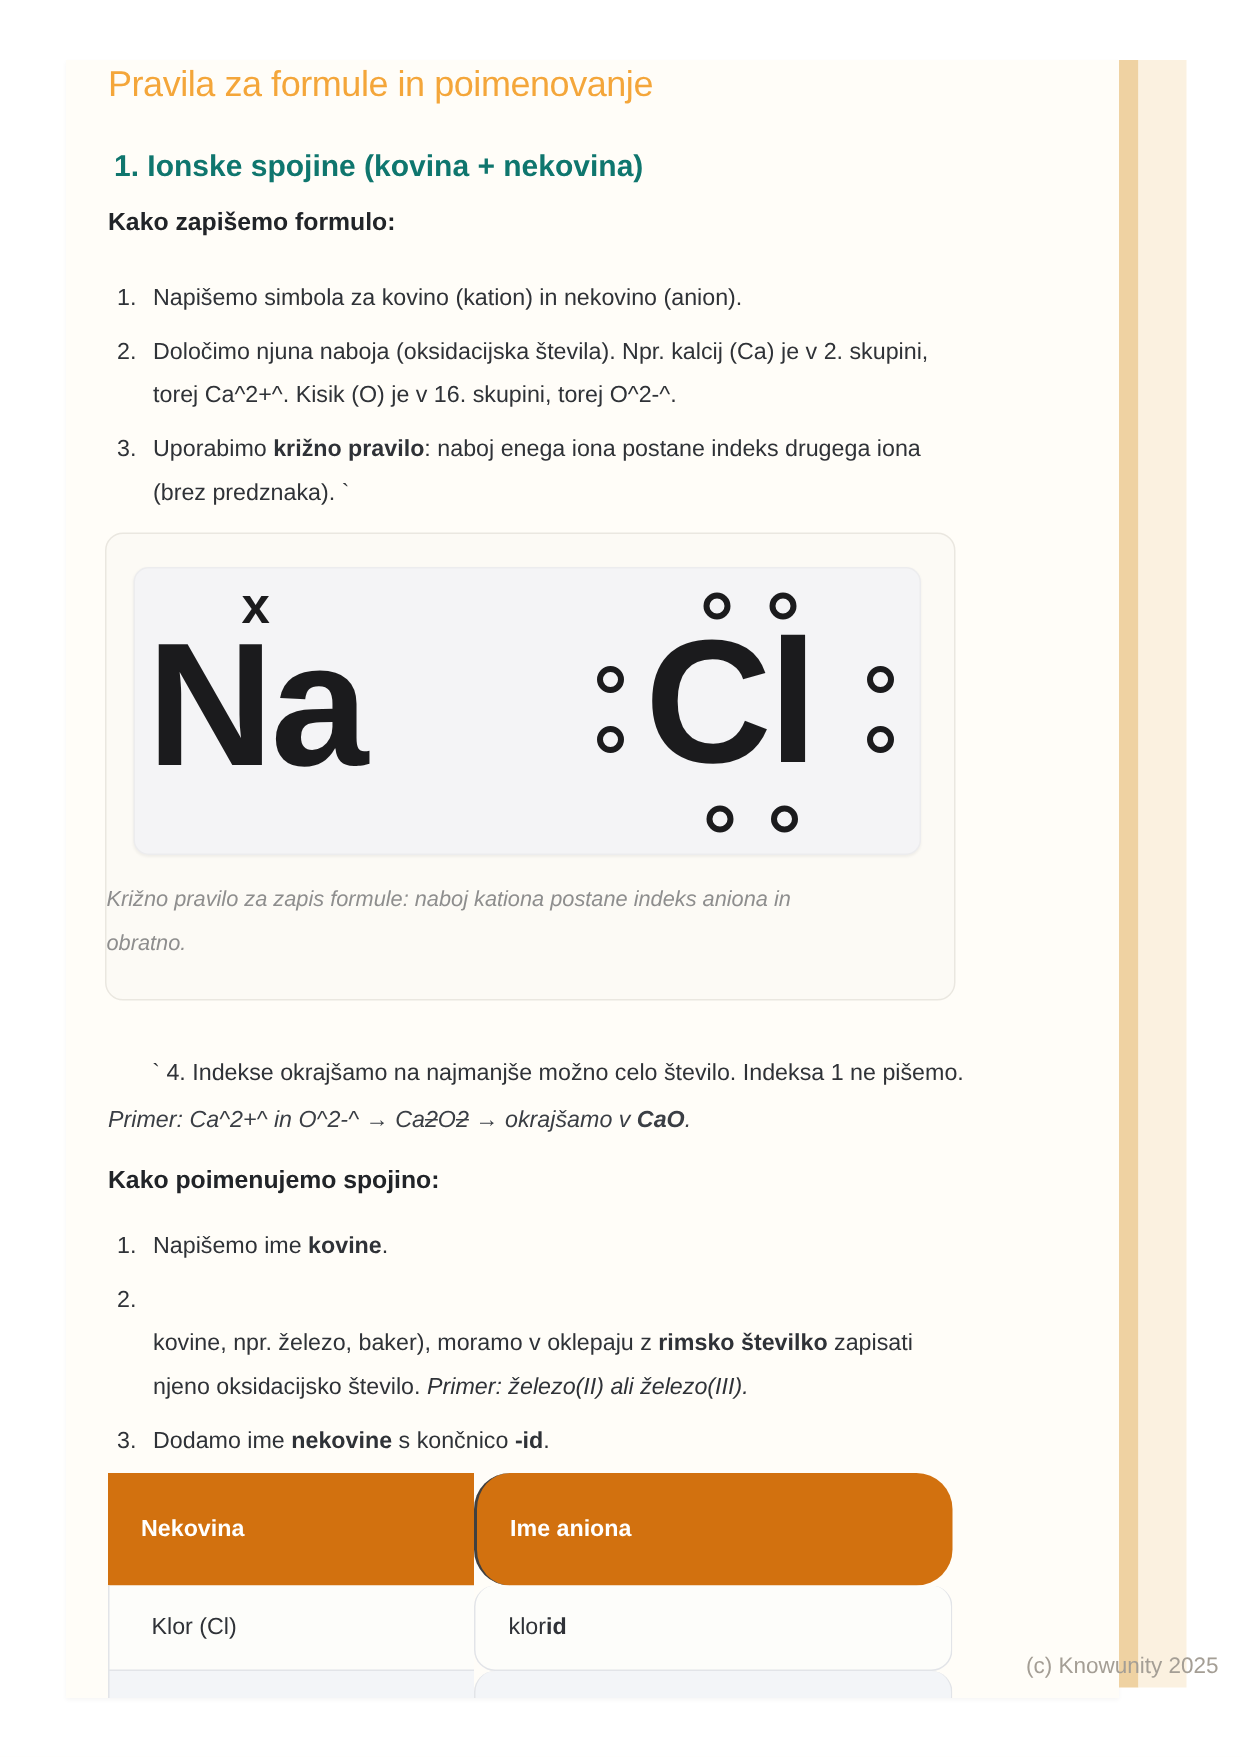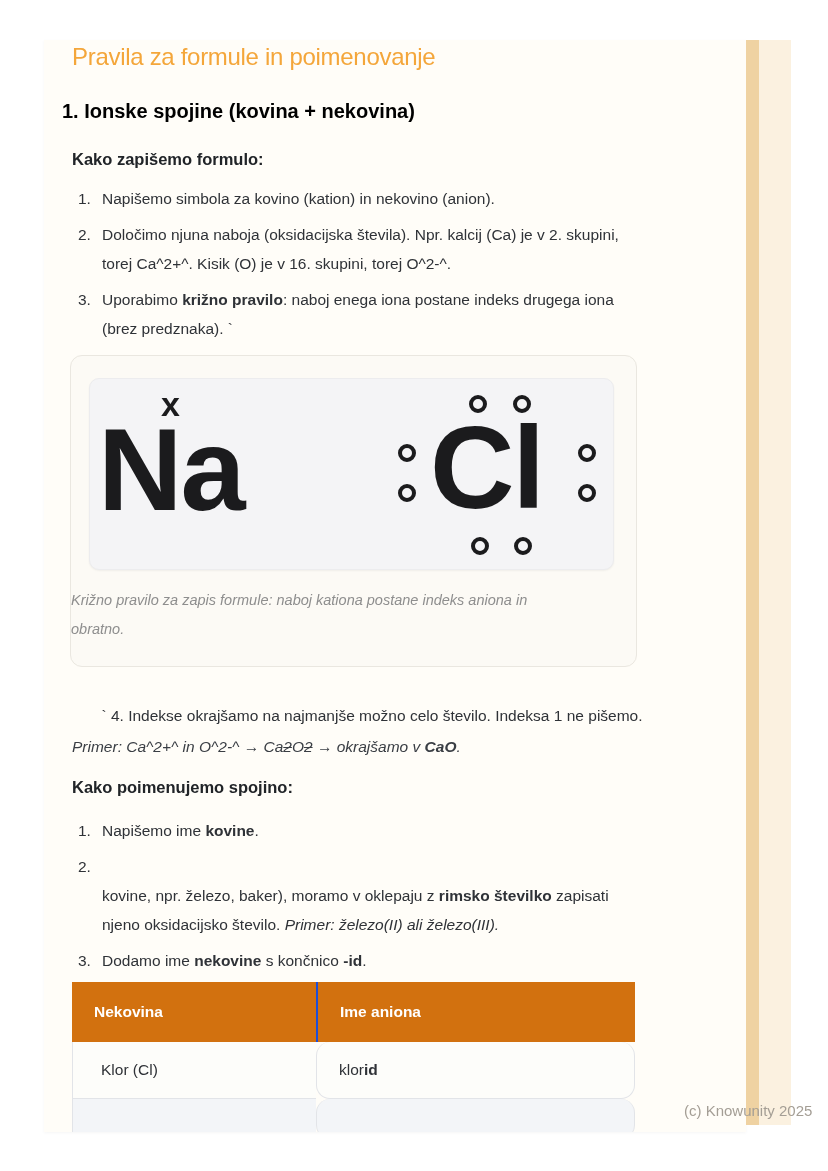--- a/index.html
+++ b/index.html
@@ -1,22 +1,22 @@
 <!DOCTYPE html>
 <html><head>
 <meta charset="utf-8">
 <style>
   html,body{margin:0;padding:0;}
   body{width:828px;height:1171px;background:#FFFFFF;font-family:"Liberation Sans",sans-serif;position:relative;overflow:hidden;}
   .viewport{position:absolute;inset:0;}
   .page{position:absolute;left:44px;top:40px;width:702px;height:1092px;background:#FFFDF8;overflow:hidden;box-shadow:0 1px 3px rgba(0,0,0,0.04);}
   .page-title{position:absolute;left:28px;top:2px;margin:0;font-size:24px;line-height:30px;font-weight:400;color:#F4A63A;letter-spacing:-0.3px;}
-  .section-heading{position:absolute;left:18px;top:58px;margin:0;font-size:20px;line-height:26px;font-weight:700;color:#000000;}
+  .section-heading{position:absolute;left:32px;top:58px;margin:0;font-size:20px;line-height:26px;font-weight:700;color:#0f766e;}
   .lead{position:absolute;left:28px;margin:0;font-size:16.5px;line-height:22px;font-weight:700;color:#212428;}
-  .lead-1{top:108px;}
+  .lead-1{top:97px;}
   .lead-2{top:736px;}
   .steps{position:absolute;left:34px;margin:0;padding:0;list-style:none;width:600px;font-size:15.5px;line-height:29px;color:#2F3237;}
   .steps-1{top:144px;}
   .steps-2{top:776px;}
   .steps li{position:relative;padding-left:24px;margin-bottom:7px;}
   .steps .num{position:absolute;left:0;top:0;}
   .b{font-weight:700;}
   .i{font-style:italic;}
   .st{text-decoration:line-through;}
   .fig-card{position:absolute;left:26px;top:315px;width:567px;height:312px;margin:0;background:#FCFAF5;border:1px solid #EAE7E0;border-radius:12px;box-sizing:border-box;}
@@ -27,22 +27,22 @@
   .cl-symbol{left:340px;top:30px;font-size:117px;letter-spacing:-2px;}
   .dot{position:absolute;width:10px;height:10px;border:4px solid #1B1B1D;border-radius:50%;background:transparent;}
   .d-t1{left:379px;top:16px;}  .d-t2{left:423px;top:16px;}
   .d-b1{left:381px;top:158px;} .d-b2{left:424px;top:158px;}
   .d-l1{left:308px;top:65px;}  .d-l2{left:308px;top:105px;}
   .d-r1{left:488px;top:65px;}  .d-r2{left:488px;top:105px;}
   .fig-caption{position:absolute;left:0;right:0;top:230px;text-align:left;font-style:italic;font-size:14.5px;line-height:29px;color:#8E8E8E;}
   .step4{position:absolute;left:28px;top:661px;margin:0;width:600px;font-size:15.5px;line-height:29px;color:#2F3237;text-align:center;}
   .example{position:absolute;left:28px;top:692px;margin:0;width:600px;font-size:15.5px;line-height:29px;font-style:italic;color:#3A3E44;}
   .data-table{position:absolute;left:28px;top:942px;width:563px;border-collapse:separate;border-spacing:0;font-size:15.5px;color:#2F3237;}
-  .data-table th{background:#D2710F;color:#FFFFFF;text-align:left;font-weight:700;height:60px;padding:0 0 0 22px;}
-  .data-table th + th{border-left:2px solid #1d4ed8;}
+  .data-table th{background:#D2710F;color:#FFFFFF;text-align:left;font-weight:700;height:75px;padding:0 0 0 22px;}
+  .data-table th + th{border-left:2px solid #404040;border-radius:24px;}
   .data-table td{height:56px;padding:0 0 0 22px;background:#FDFDFA;border-bottom:1px solid #E2E4E8;}
   .data-table td:first-child{border-left:1px solid #E2E4E8;padding-left:28px;}
   .data-table td:last-child{border-right:1px solid #E2E4E8;border-radius:14px;}
   .data-table td + td{border-left:1px solid #E2E4E8;}
   .data-table tr.alt td{background:#F3F5F8;height:40px;border-bottom:none;}
   .band-dark{position:absolute;left:746px;top:40px;width:13px;height:1085px;background:#EFD2A2;}
   .band-light{position:absolute;left:759px;top:40px;width:32px;height:1085px;background:#FBF1E0;}
   .watermark{position:absolute;left:684px;top:1102px;font-size:15px;color:#A49E95;z-index:5;}
 </style>
 </head>

